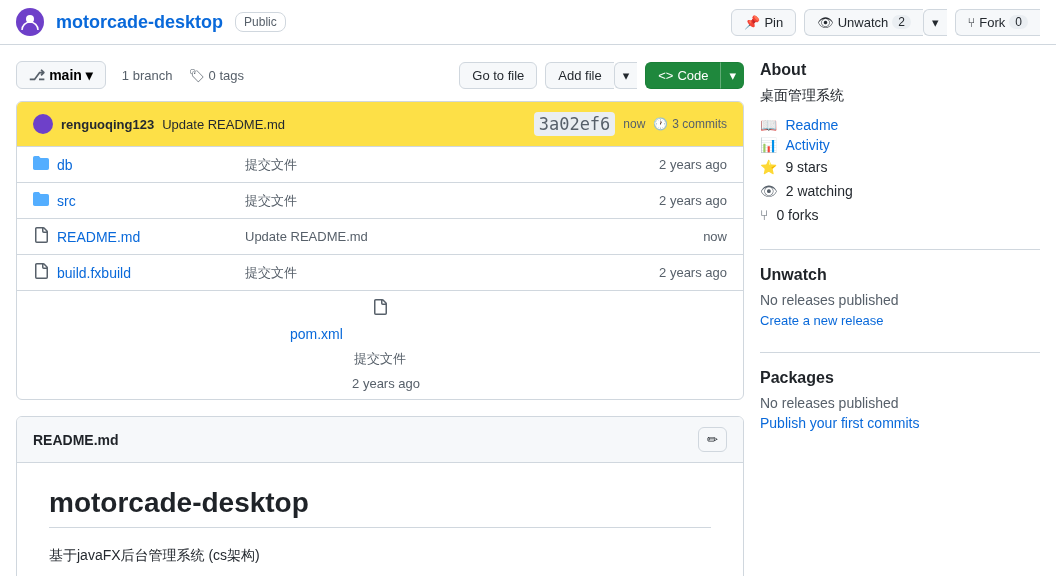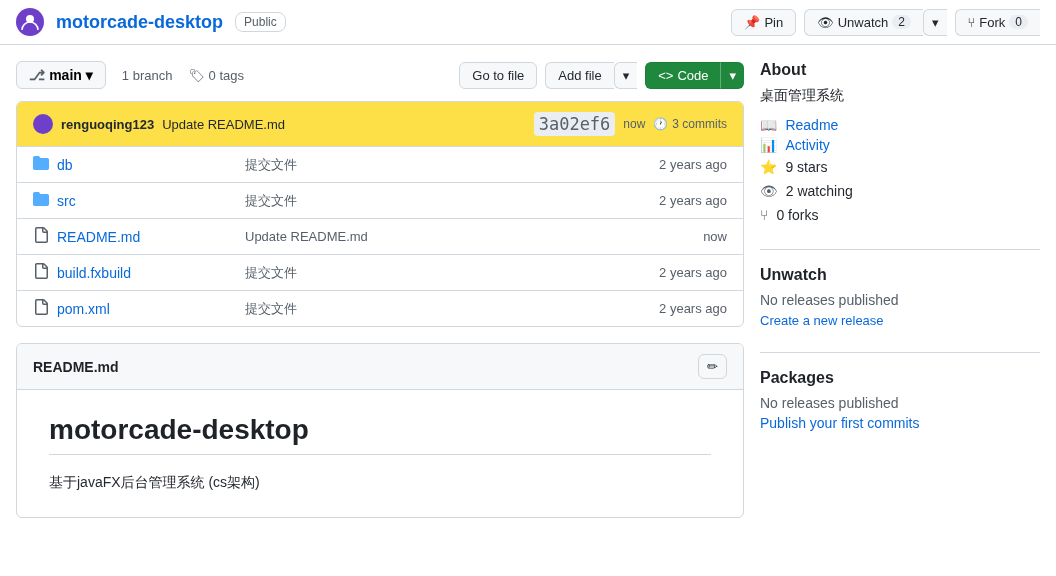--- a/index.html
+++ b/index.html
@@ -201,21 +201,21 @@
       color: #57606a;
       font-size: 12px;
     }
     .file-row {
       display: flex;
       align-items: center;
       padding: 8px 16px;
       border-bottom: 1px solid #d0d7de;
       gap: 8px;
     }
-    .file-row:last-child { border-bottom: none; }
+    .file-row:last-child { border-bottom: none; flex-direction: column; }
     .file-icon {
       color: #57606a;
       flex-shrink: 0;
     }
     .file-name {
       color: #0969da;
       font-size: 14px;
       min-width: 180px;
     }
     .file-commit {

